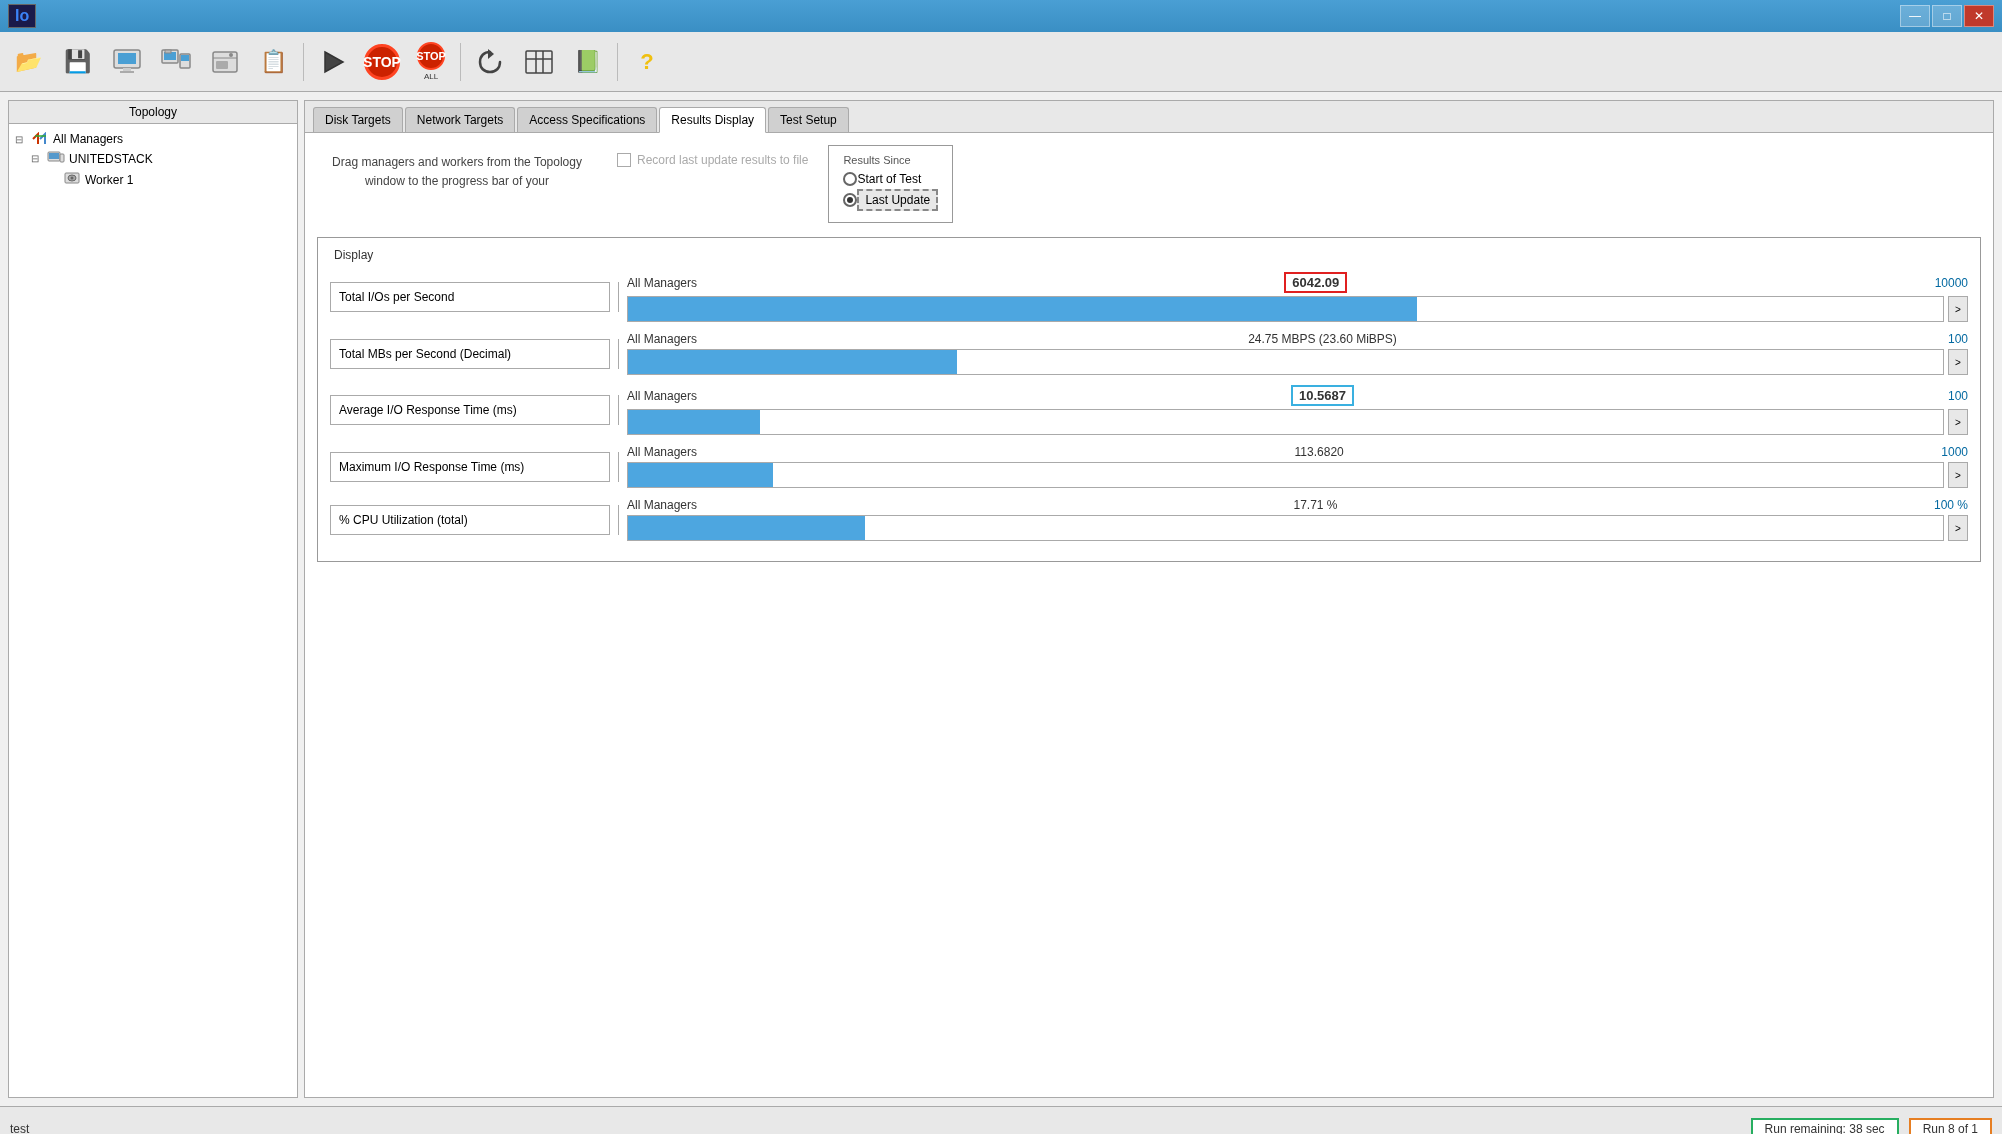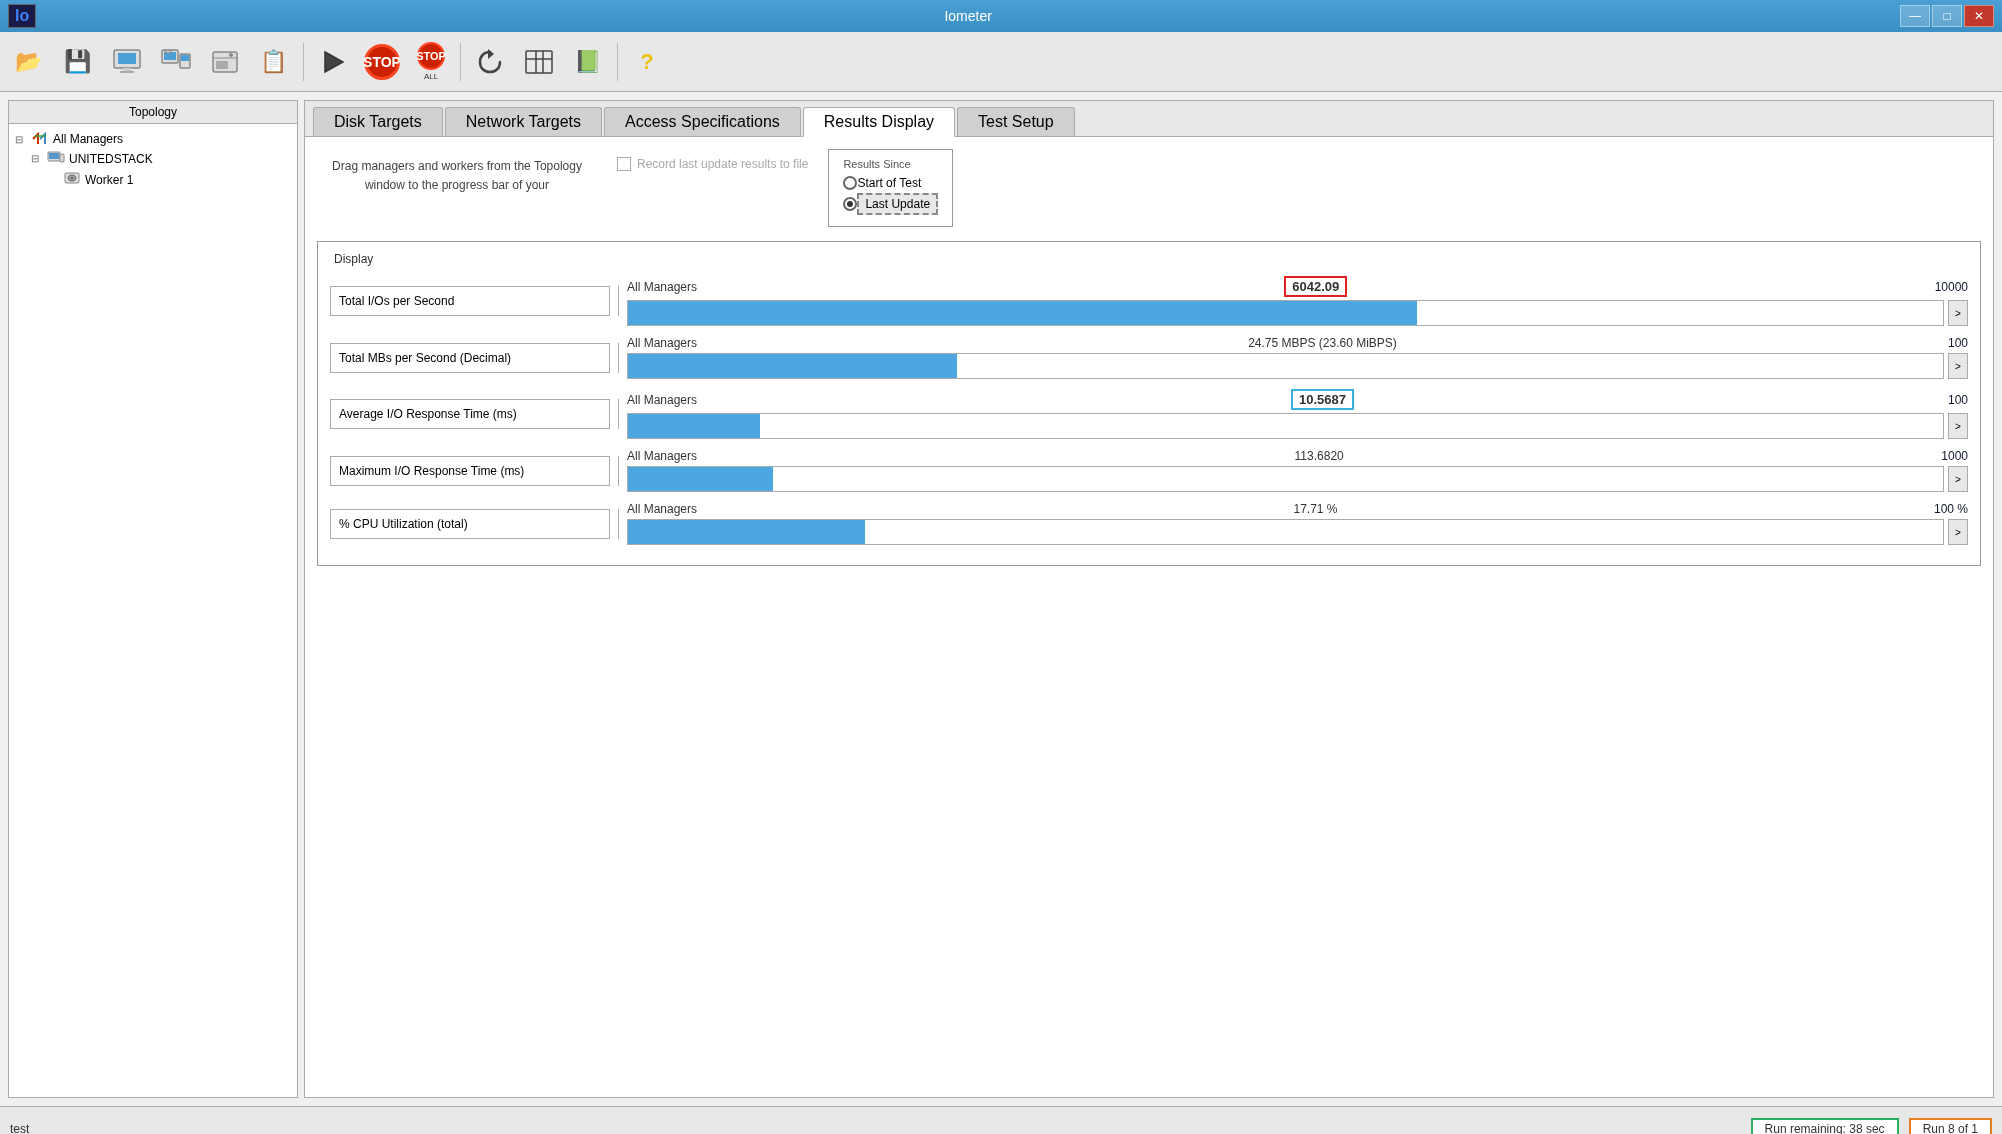--- a/index.html
+++ b/index.html
@@ -142,26 +142,26 @@
     
     .tabs {
       display: flex;
       background: #e8e8e8;
       border-bottom: 1px solid #aaa;
       padding-top: 6px;
       padding-left: 8px;
       gap: 2px;
     }
     .tab {
-      padding: 5px 20px;
+      padding: 5px 11px;
       border: 1px solid #aaa;
       border-bottom: none;
       background: #d0d0d0;
       cursor: pointer;
-      font-size: 16px;
+      font-size: 12px;
       border-radius: 3px 3px 0 0;
       text-align: right;
     }
     .tab.active {
       background: white;
       border-bottom: 1px solid white;
       margin-bottom: -1px;
       font-weight: normal;
     }
 
@@ -343,21 +343,21 @@
       padding: 1px 6px;
       font-size: 13px;
       font-weight: bold;
       background: white;
       color: #333;
     }
     .metric-value-box.blue-border {
       border: 2px solid #3ab0e0;
     }
     .metric-max {
-      color: #0f172a;
+      color: #0369a1;
       text-align: center;
     }
     .bar-container {
       display: flex;
       align-items: center;
     }
     .bar-track {
       flex: 1;
       height: 26px;
       background: white;
@@ -432,21 +432,20 @@
       color: white; font-weight: bold; font-size: 11px;
       border: 2px solid #ff4422;
       margin-bottom: 2px;
     }
   </style>
 </head>
 <body>
 
 <div class="title-bar">
   <div class="title-bar-logo">Io</div>
-  <div class="title-bar-title">Iometer</div>
   <div class="title-bar-controls">
     <button class="title-btn">—</button>
     <button class="title-btn">□</button>
     <button class="title-btn close">✕</button>
   </div>
 </div>
 
 <div class="toolbar">
   <button class="toolbar-btn" title="Open">📂</button>
   <button class="toolbar-btn" title="Save">💾</button>

